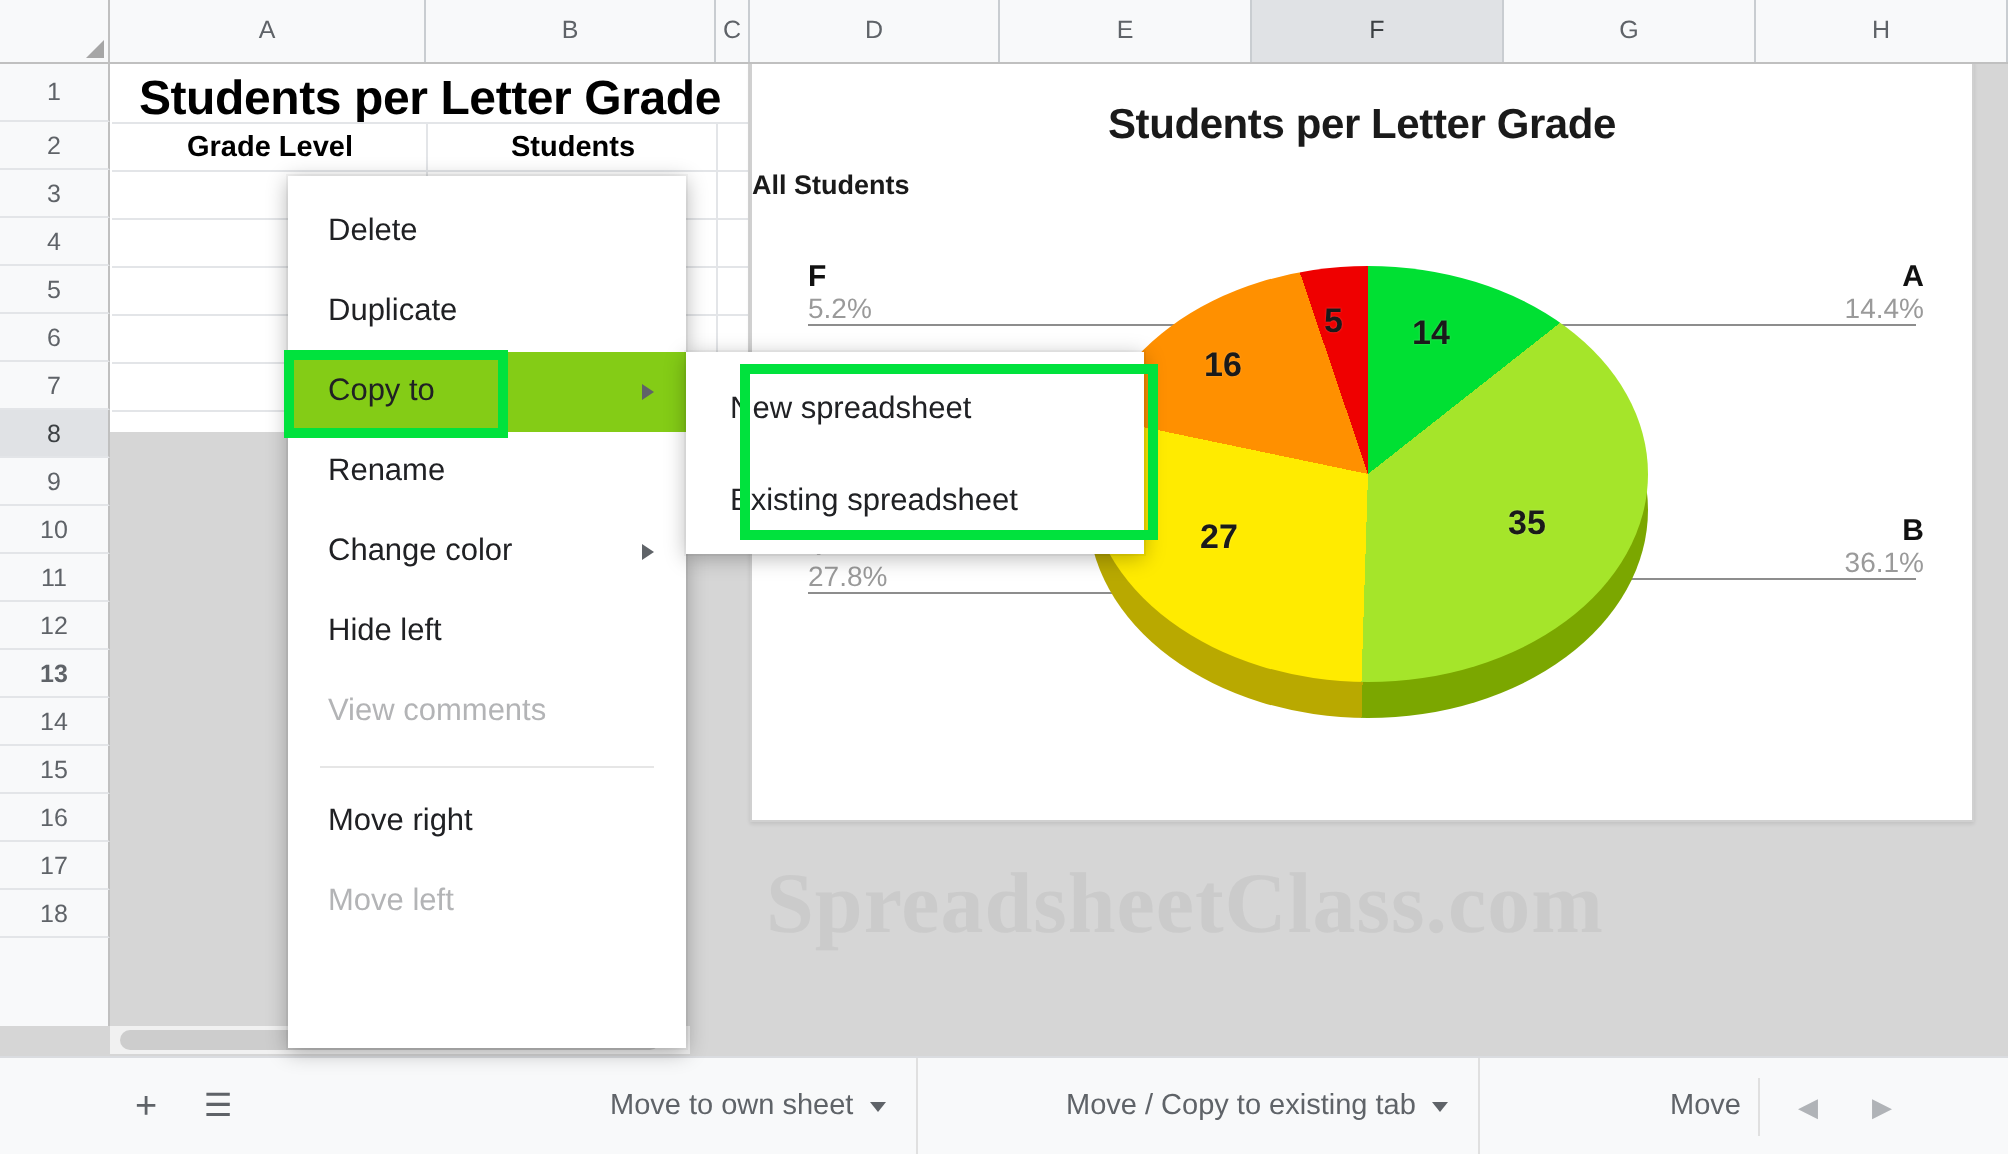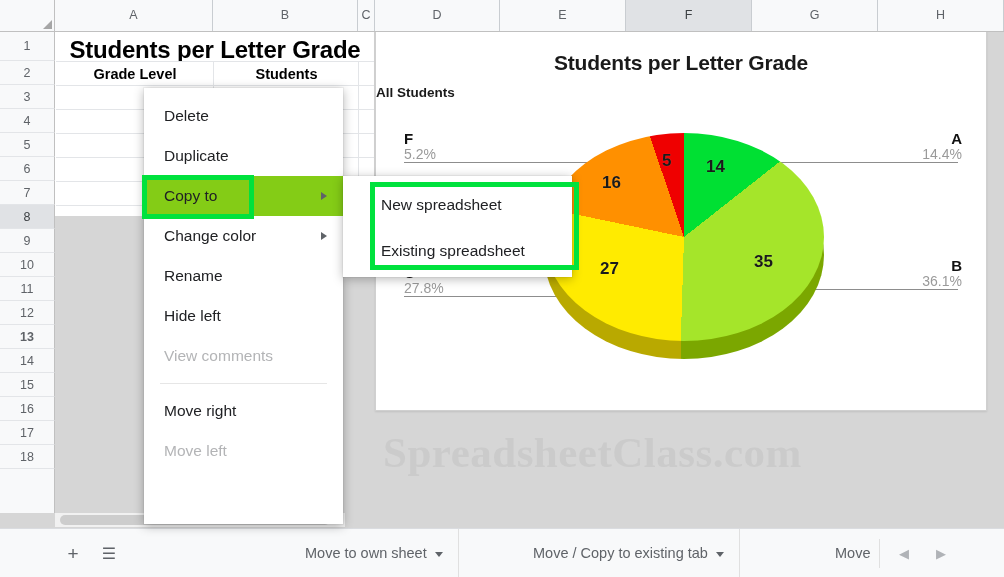--- a/index.html
+++ b/index.html
@@ -132,21 +132,21 @@
 
   
   .hlbox{position:absolute;border:5px solid #00e23d;box-sizing:border-box;z-index:60;pointer-events:none;}
 
   
   .submenu{
     position:absolute;left:343px;top:176px;width:229px;height:101px;
     background:#fff;box-shadow:0 2px 10px rgba(0,0,0,.28),0 0 0 1px rgba(0,0,0,.04);
     z-index:45;
   }
-  .smi{height:46px;line-height:46px;padding-left:38px;font-size:15.5px;color:#202124;white-space:nowrap;cursor:pointer;}
+  .smi{height:46px;line-height:46px;padding-left:22px;font-size:15.5px;color:#202124;white-space:nowrap;cursor:pointer;}
 
   
   .hscroll-track{position:absolute;left:55px;top:513px;width:290px;height:14px;background:#f1f1f1;}
   .hscroll-thumb{position:absolute;left:60px;top:515px;width:270px;height:10px;border-radius:5px;background:#cdcdcd;}
 
   
   .tabbar{
     position:absolute;left:0;top:528px;width:1004px;height:49px;
     background:#f8f9fa;border-top:1px solid #dadce0;z-index:30;
   }
@@ -289,25 +289,25 @@
       <span>Delete</span>
     </div>
     <div class="mi">
       <span>Duplicate</span>
     </div>
     <div class="mi hl">
       <span>Copy to</span>
       <span class="caret"></span>
     </div>
     <div class="mi">
+      <span>Rename</span>
+    </div>
+    <div class="mi">
       <span>Change color</span>
       <span class="caret"></span>
-    </div>
-    <div class="mi">
-      <span>Rename</span>
     </div>
     <div class="mi">
       <span>Hide left</span>
     </div>
     <div class="mi dim">
       <span>View comments</span>
     </div>
     <div class="msep"></div>
     <div class="mi">
       <span>Move right</span>

